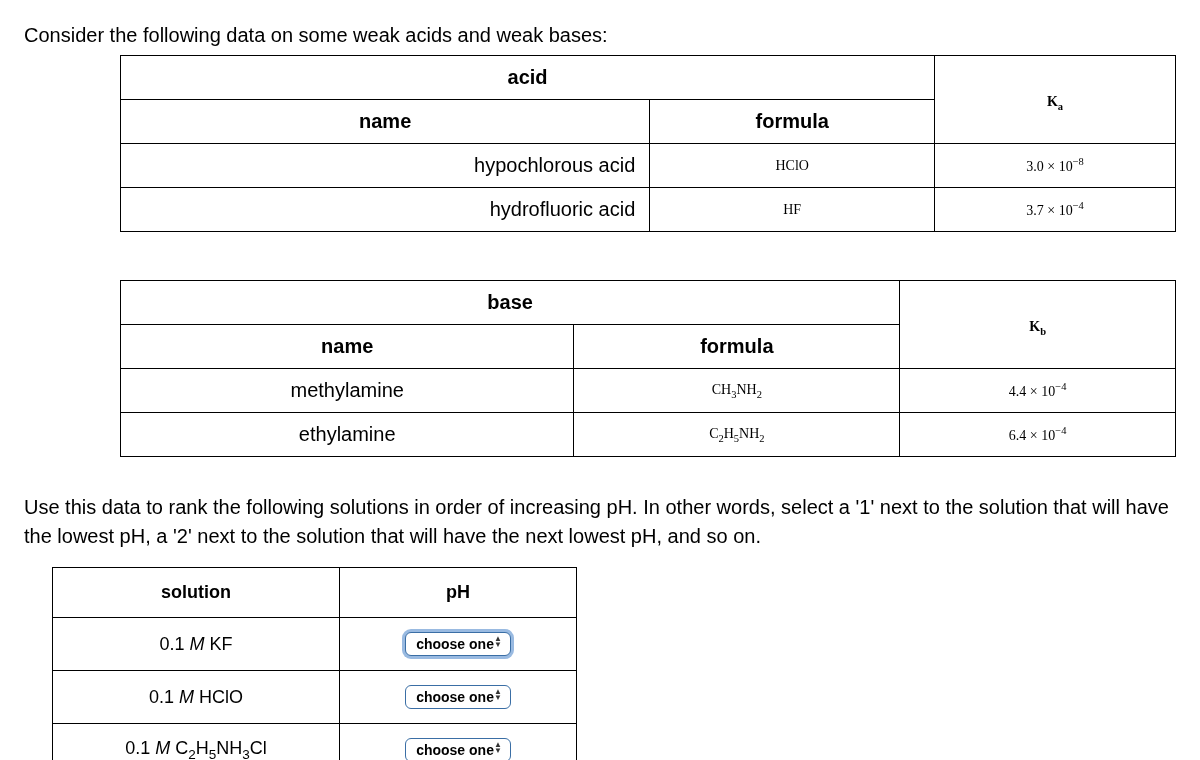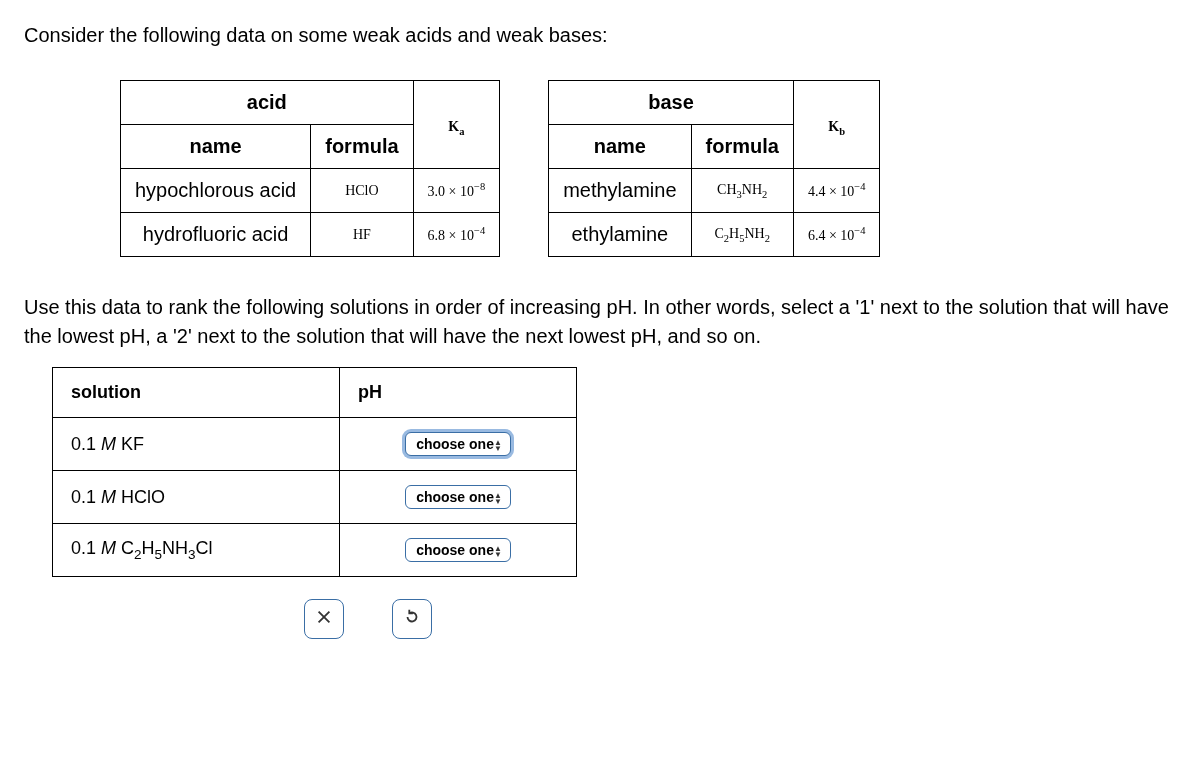--- a/index.html
+++ b/index.html
@@ -6,27 +6,28 @@
     font-family: Arial, Helvetica, sans-serif;
     font-size: 20px;
     color: #000;
     background: #fff;
     margin: 0;
     padding: 24px;
     width: 1200px;
     box-sizing: border-box;
   }
   .prompt {
-    margin-bottom: 33px;
+    margin-bottom: 8px;
   }
   .tables-row {
     display: flex;
     gap: 48px;
     margin-left: 96px;
     margin-bottom: 36px;
+    flex-direction: column;
   }
   table.data {
     border-collapse: collapse;
     font-size: 20px;
   }
   table.data th, table.data td {
     border: 1.5px solid #000;
     padding: 10px 14px;
     text-align: center;
     vertical-align: middle;
@@ -53,36 +54,36 @@
   }
   
   table.rank {
     border-collapse: collapse;
     font-size: 18px;
     margin-left: 28px;
   }
   table.rank th, table.rank td {
     border: 1.5px solid #000;
     padding: 14px 18px;
-    text-align: left;
+    text-align: center;
     vertical-align: middle;
     background: #fff;
   }
   table.rank th {
     font-weight: bold;
   }
   table.rank td.centered {
     text-align: center;
   }
   .italic {
     font-style: italic;
   }
   .chooser {
     display: inline-flex;
-    align-items: flex-end;
+    align-items: flex-start;
     border: 1.5px solid #3a6ea5;
     border-radius: 6px;
     padding: 3px 8px 3px 10px;
     font-size: 14px;
     font-weight: bold;
     background: #fff;
     cursor: pointer;
   }
   .chooser.focused {
     box-shadow: 0 0 0 3px rgba(70,130,200,0.55);
@@ -132,31 +133,31 @@
       <th colspan="2">acid</th>
       <th rowspan="2">
         <span class="serif"><span>K</span><span class="sub">a</span></span>
       </th>
     </tr>
     <tr>
       <th>name</th>
       <th>formula</th>
     </tr>
     <tr>
-      <td style="text-align:center">hypochlorous acid</td>
+      <td style="text-align:right">hypochlorous acid</td>
       <td class="serif">HClO</td>
       <td class="serif">
         <span>3.0</span> <span>×</span> <span>10</span><span class="sup">−8</span>
       </td>
     </tr>
     <tr>
-      <td style="text-align:center">hydrofluoric acid</td>
+      <td style="text-align:right">hydrofluoric acid</td>
       <td class="serif">HF</td>
       <td class="serif">
-        <span>6.8</span> <span>×</span> <span>10</span><span class="sup">−4</span>
+        <span>3.7</span> <span>×</span> <span>10</span><span class="sup">−4</span>
       </td>
     </tr>
   </tbody>
     </table>
 
   <table class="data">
     <tbody>
         <tr>
       <th colspan="2">base</th>
       <th rowspan="2">

